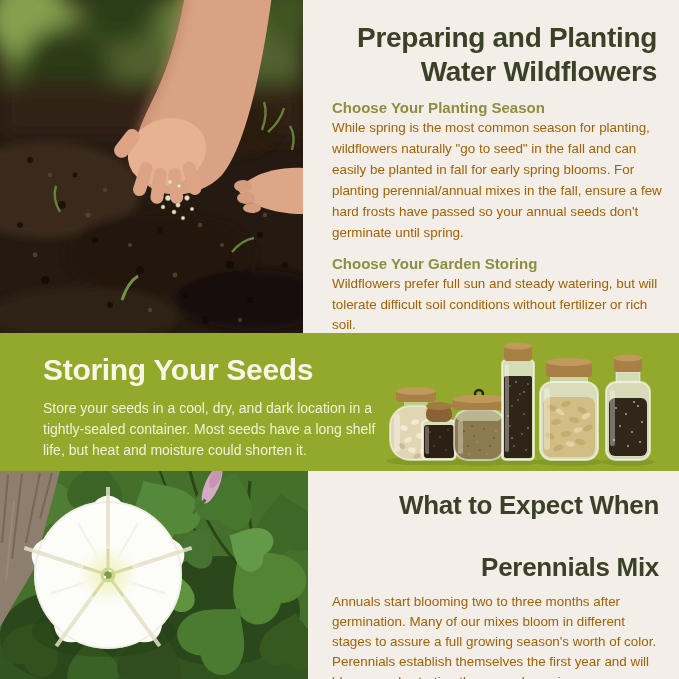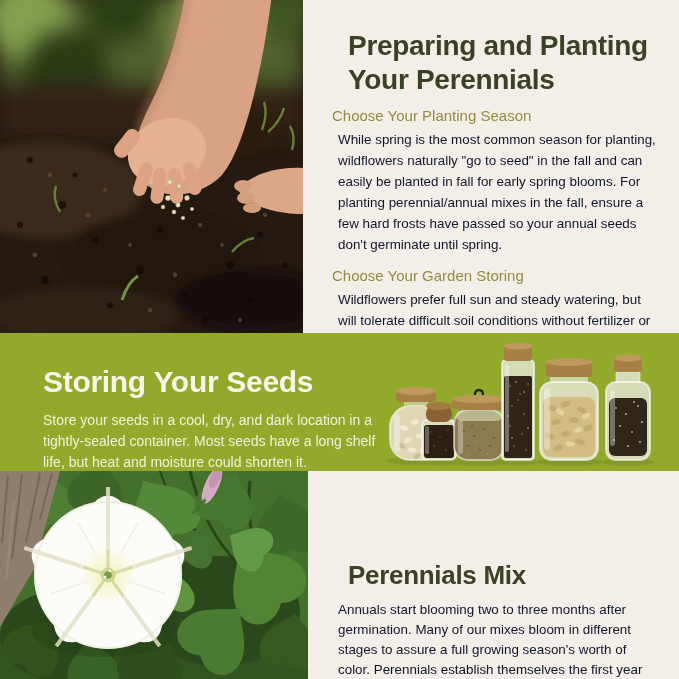--- a/index.html
+++ b/index.html
@@ -7,27 +7,27 @@
     position:relative;width:679px;height:679px;overflow:hidden;
     background:#f3eee7;font-family:"Liberation Sans",sans-serif;
     -webkit-font-smoothing:antialiased;
   }
   
   .top-section{display:flex;height:333px;}
   .photo{position:relative;overflow:hidden;flex:0 0 auto;}
   .photo svg{display:block;}
   .photo-soil{width:303px;height:333px;}
   .top-text{flex:1;padding:13px 14px 0 29px;}
-  .big-title{margin:16px;font-size:28px;line-height:1.2;font-weight:700;color:#3a4126;letter-spacing:-0.3px;}
+  .big-title{margin:8px;font-size:28px;line-height:1.2;font-weight:700;color:#3a4126;letter-spacing:-0.3px;text-align:right;}
   .top-text .big-title{margin-bottom:8px;}
-  .subhead{font-size:15px;font-weight:400;color:#8d8e42;margin:11px 0 2px 0;}
-  .body-text{font-size:13.4px;line-height:1.56;color:#0f172a;margin:6px;max-width:336px;}
+  .subhead{font-size:15px;font-weight:700;color:#8d8e42;margin:11px 0 2px 0;}
+  .body-text{font-size:13.4px;line-height:1.56;color:#a16207;margin:0;max-width:336px;}
   
   .band{position:relative;height:138px;background:#93a92b;}
-  .band-text{position:absolute;left:43px;top:32px;width:350px;}
+  .band-text{position:absolute;left:43px;top:20px;width:350px;}
   .band-title{margin:0 0 11px 0;font-size:30px;font-weight:700;color:#f9f6e8;letter-spacing:-0.3px;}
   .band-body{margin:0;font-size:14px;line-height:1.5;color:#f3f0da;max-width:336px;}
   .jars{position:absolute;right:3px;bottom:3px;width:292px;height:132px;}
   
   .bottom-section{display:flex;height:208px;}
   .photo-flower{width:308px;height:208px;}
   .bottom-text{flex:1;padding:11px 12px 0 24px;}
   .bottom-text .big-title{font-size:26px;margin-bottom:8px;}
   .bottom-text .body-text{max-width:346px;line-height:1.5;}
 </style>
@@ -133,21 +133,21 @@
           <path d="M60,212 q-8,-14 -4,-26"></path>
             <path d="M232,252 q10,-12 22,-14"></path>
           <path d="M122,300 q6,-18 16,-24" stroke="#7ba04a" stroke-width="3"></path>
           <path d="M292,150 q4,-14 -2,-24"></path>
         </g>
       </svg>
     </div>
 
     <div class="top-text">
       <h1 class="big-title"><span>Preparing and Planting</span><br>
-        <span>Your Perennials</span></h1>
+        <span>Water Wildflowers</span></h1>
 
       <div class="subhead">Choose Your Planting Season</div>
       <p class="body-text">While spring is the most common season for planting, wildflowers naturally "go to seed" in the fall and can easily be planted in fall for early spring blooms. For planting perennial/annual mixes in the fall, ensure a few hard frosts have passed so your annual seeds don't germinate until spring.</p>
 
       <div class="subhead">Choose Your Garden Storing</div>
       <p class="body-text">Wildflowers prefer full sun and steady watering, but will tolerate difficult soil conditions without fertilizer or rich soil.</p>
 
       <div class="subhead">Prepare Your Soil and Sow Your Seed!</div>
       <p class="body-text">Remove any vegetation and loosen the soil by hand or rototiller. Sow your seeds, and lightly compress the soil for protection from birds and wind. Water as needed.</p>
     </div>
@@ -405,20 +405,20 @@
           </g>
           <circle r="7.5" fill="#ccd98d"></circle>
           <circle r="3.8" fill="#7e9a4b"></circle>
           <circle cx="2" cy="-4" r="1.3" fill="#f7f7ee"></circle>
           <circle cx="-3" cy="2" r="1.3" fill="#f7f7ee"></circle>
         </g>
       </svg>
     </div>
 
     <div class="bottom-text">
-      <h1 class="big-title"><br>
+      <h1 class="big-title"><span>What to Expect When</span><br>
         <br>
         <span>Perennials Mix</span></h1>
       <p class="body-text">Annuals start blooming two to three months after germination. Many of our mixes bloom in different stages to assure a full growing season's worth of color. Perennials establish themselves the first year and will bloom yearly starting the second growing season.</p>
     </div>
   </div>
 
 </div>
 
 </body></html>

